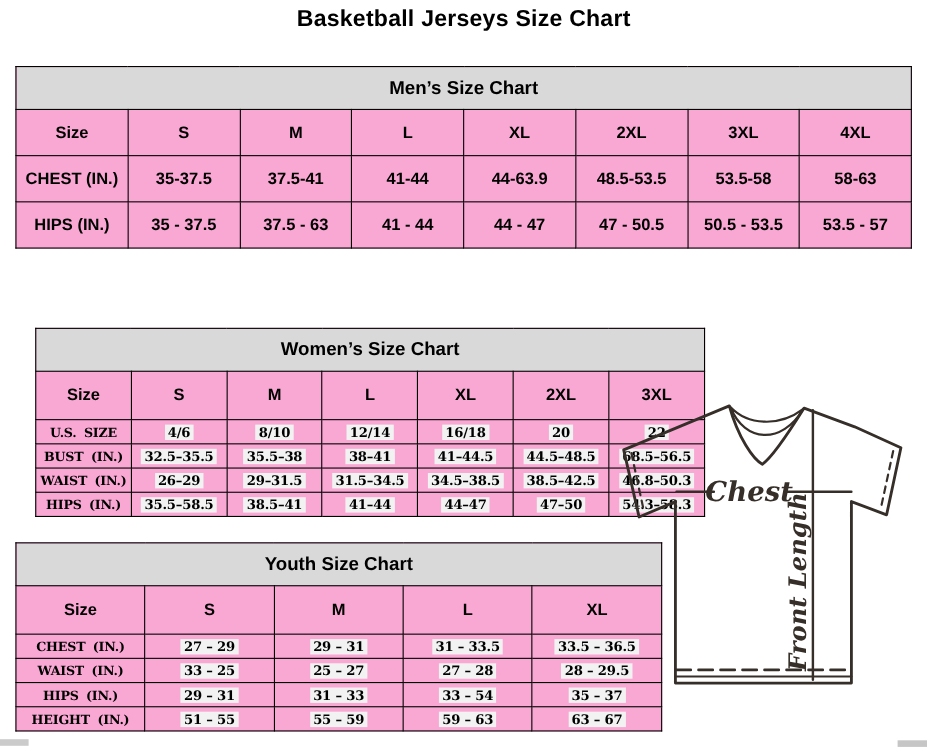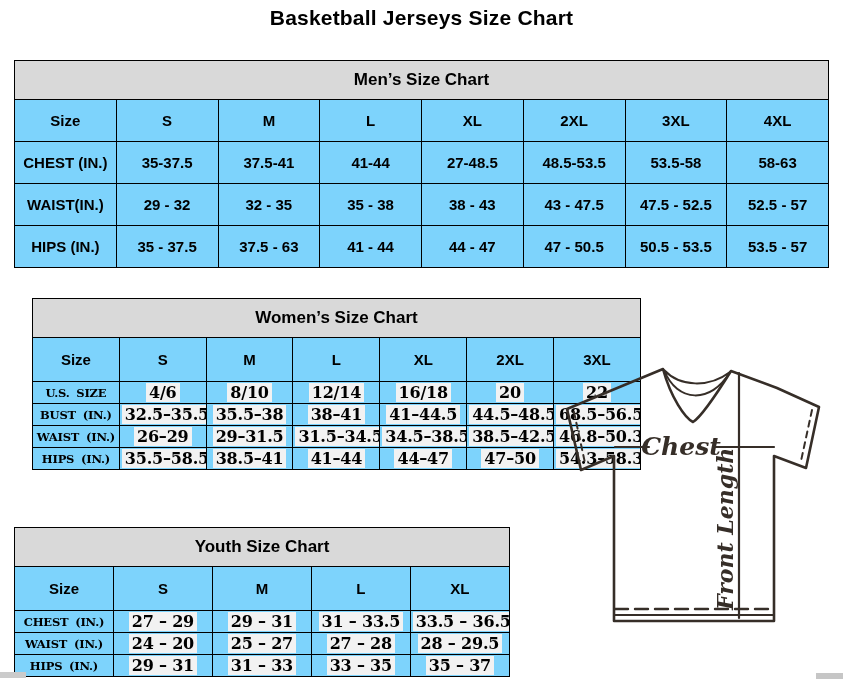--- a/index.html
+++ b/index.html
@@ -6,52 +6,52 @@
   body{
     width:843px;height:679px;position:relative;background:#ffffff;
     font-family:"Liberation Sans",sans-serif;color:#000;overflow:hidden;
   }
   .page-title{
     position:absolute;top:6px;left:0;width:843px;text-align:center;
     font-size:21px;font-weight:bold;letter-spacing:.2px;
   }
   table.tbl{
     border-collapse:collapse;table-layout:fixed;position:absolute;
-    background:#7dd3fc;
+    background:#f9a8d4;
   }
   table.tbl th,table.tbl td{
     border:1.5px solid #000;text-align:center;vertical-align:middle;
     padding:0 2px;overflow:hidden;white-space:nowrap;
   }
   table.tbl .title-cell{
     background:#d9d9d9;font-size:17px;font-weight:bold;height:38px;
   }
   table.tbl tr.size-row th{font-size:15px;font-weight:bold;}
   table.tbl td.row-label{font-weight:bold;}
   
   #mens-table{left:14px;top:60px;width:815px;}
   #mens-table tr.size-row th{height:41px;}
   #mens-table tbody td{height:41px;font-size:15px;font-weight:bold;}
   #mens-table th:first-child,#mens-table td:first-child{width:116px;}
   
   table.compact tbody td{
     height:21px;font-family:"DejaVu Serif",serif;font-weight:bold;
-    font-size:16px;letter-spacing:-0.2px;
+    font-size:12px;letter-spacing:-0.2px;
   }
   table.compact tbody td.row-label{font-size:11.5px;word-spacing:3px;}
   table.compact tbody .hl{background:#f2f2f2;padding:0 3px;}
   #womens-table{left:32px;top:298px;width:609px;}
   #womens-table tr.size-row th{height:43px;}
   #womens-table th:nth-child(1){width:80px;}
   #womens-table th:nth-child(2){width:72px;}
   #womens-table th:nth-child(3){width:64px;}
   #womens-table th:nth-child(4){width:67px;}
   #womens-table th:nth-child(5){width:76px;}
   #womens-table th:nth-child(6){width:74px;}
-  #youth-table{left:14px;top:493px;width:496px;margin-top:34px;}
+  #youth-table{left:14px;top:493px;width:588px;}
   #youth-table tr.size-row th{height:43px;}
   #youth-table th:first-child{width:122px;}
   
   .diagram{position:absolute;left:552px;top:360px;width:290px;height:312px;}
   .diagram text{
     font-family:"DejaVu Serif","Liberation Serif",serif;
     font-style:italic;font-weight:bold;fill:#362e28;
   }
   
   .sb-frag{position:absolute;height:6px;background:#cbcbcb;}
@@ -78,34 +78,24 @@
         <th>3XL</th>
         <th>4XL</th>
       </tr>
     </thead>
     <tbody>
       <tr>
         <td class="row-label">CHEST (IN.)</td>
         <td><span class="hl">35-37.5</span></td>
         <td><span class="hl">37.5-41</span></td>
         <td><span class="hl">41-44</span></td>
-        <td><span class="hl">27-48.5</span></td>
+        <td><span class="hl">44-63.9</span></td>
         <td><span class="hl">48.5-53.5</span></td>
         <td><span class="hl">53.5-58</span></td>
         <td><span class="hl">58-63</span></td>
-      </tr>
-      <tr>
-        <td class="row-label">WAIST(IN.)</td>
-        <td><span class="hl">29 - 32</span></td>
-        <td><span class="hl">32 - 35</span></td>
-        <td><span class="hl">35 - 38</span></td>
-        <td><span class="hl">38 - 43</span></td>
-        <td><span class="hl">43 - 47.5</span></td>
-        <td><span class="hl">47.5 - 52.5</span></td>
-        <td><span class="hl">52.5 - 57</span></td>
       </tr>
       <tr>
         <td class="row-label">HIPS (IN.)</td>
         <td><span class="hl">35 - 37.5</span></td>
         <td><span class="hl">37.5 - 63</span></td>
         <td><span class="hl">41 - 44</span></td>
         <td><span class="hl">44 - 47</span></td>
         <td><span class="hl">47 - 50.5</span></td>
         <td><span class="hl">50.5 - 53.5</span></td>
         <td><span class="hl">53.5 - 57</span></td>
@@ -182,31 +172,38 @@
     <tbody>
       <tr>
         <td class="row-label">CHEST (IN.)</td>
         <td><span class="hl">27 – 29</span></td>
         <td><span class="hl">29 – 31</span></td>
         <td><span class="hl">31 – 33.5</span></td>
         <td><span class="hl">33.5 – 36.5</span></td>
       </tr>
       <tr>
         <td class="row-label">WAIST (IN.)</td>
-        <td><span class="hl">24 – 20</span></td>
+        <td><span class="hl">33 – 25</span></td>
         <td><span class="hl">25 – 27</span></td>
         <td><span class="hl">27 – 28</span></td>
         <td><span class="hl">28 – 29.5</span></td>
       </tr>
       <tr>
         <td class="row-label">HIPS (IN.)</td>
         <td><span class="hl">29 – 31</span></td>
         <td><span class="hl">31 – 33</span></td>
-        <td><span class="hl">33 – 35</span></td>
+        <td><span class="hl">33 – 54</span></td>
         <td><span class="hl">35 – 37</span></td>
+      </tr>
+      <tr>
+        <td class="row-label">HEIGHT (IN.)</td>
+        <td><span class="hl">51 – 55</span></td>
+        <td><span class="hl">55 – 59</span></td>
+        <td><span class="hl">59 – 63</span></td>
+        <td><span class="hl">63 – 67</span></td>
       </tr>
     </tbody>
   </table>
 
 <svg class="diagram" viewBox="0 0 290 312">
   <g stroke="#362e28" fill="none" stroke-linejoin="round" stroke-linecap="round">
 
     <path stroke-width="2.6" d="M 58 31 L 111 9
          C 119 38 133 58 141 62
          C 149 57 164 35 179 11

